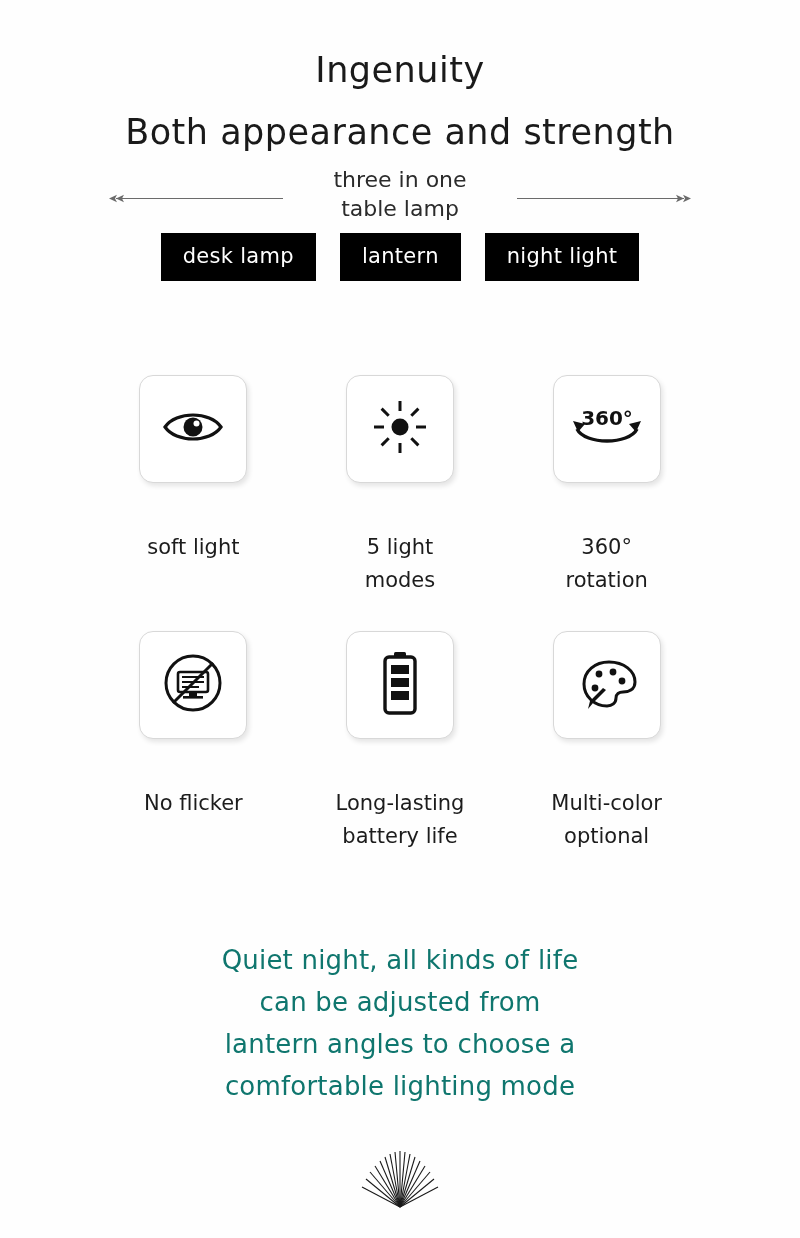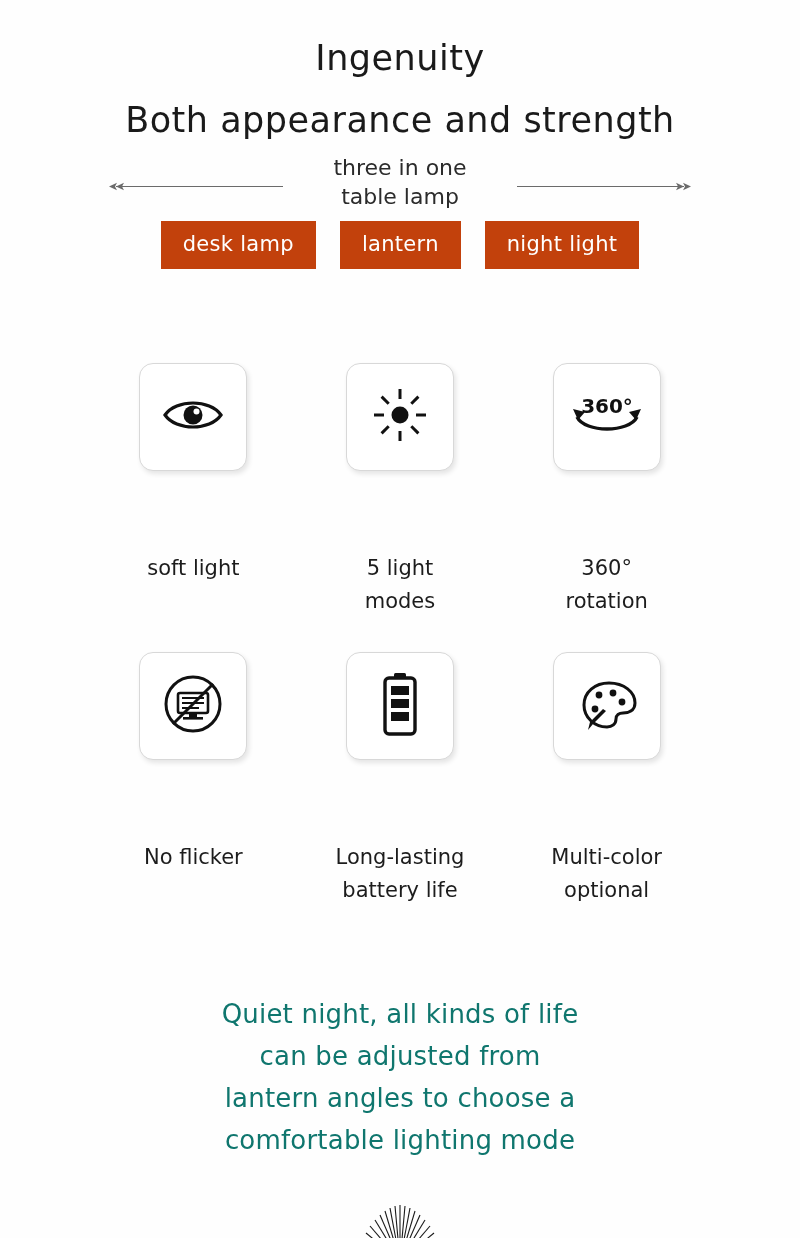--- a/index.html
+++ b/index.html
@@ -13,21 +13,21 @@
   }
   .page {
     position: relative;
     width: 800px;
     height: 1238px;
     background: #fefefe;
   }
 
   
   .headings {
-    padding-top: 36px;
+    padding-top: 48px;
     text-align: center;
   }
   .title-1 {
     font-size: 35px;
     line-height: 44px;
     font-weight: 400;
     letter-spacing: 0.5px;
     color: #1a1a1a;
   }
   .title-2 {
@@ -65,21 +65,21 @@
   .rule svg { display: block; }
 
   
   .chips {
     margin-top: 6px;
     display: flex;
     justify-content: center;
     gap: 24px;
   }
   .chip {
-    background: #c2410c;
+    background: #000000;
     color: #ffffff;
     font-size: 21px;
     line-height: 21px;
     padding: 13px 22px 14px 22px;
     letter-spacing: 0.3px;
     white-space: nowrap;
   }
 
   
   .features {
@@ -101,21 +101,21 @@
     height: 108px;
     border: 1.5px solid #d8d8d8;
     border-radius: 14px;
     background: #fff;
     box-shadow: 2px 3px 5px rgba(0,0,0,0.10);
     display: flex;
     align-items: center;
     justify-content: center;
   }
   .feature-label {
-    margin-top: 34px;
+    margin-top: 1px;
     font-size: 21px;
     line-height: 33px;
     text-align: center;
     color: #1c1c1c;
     max-width: 190px;
   }
 
   
   .closing {
     margin-top: 86px;

